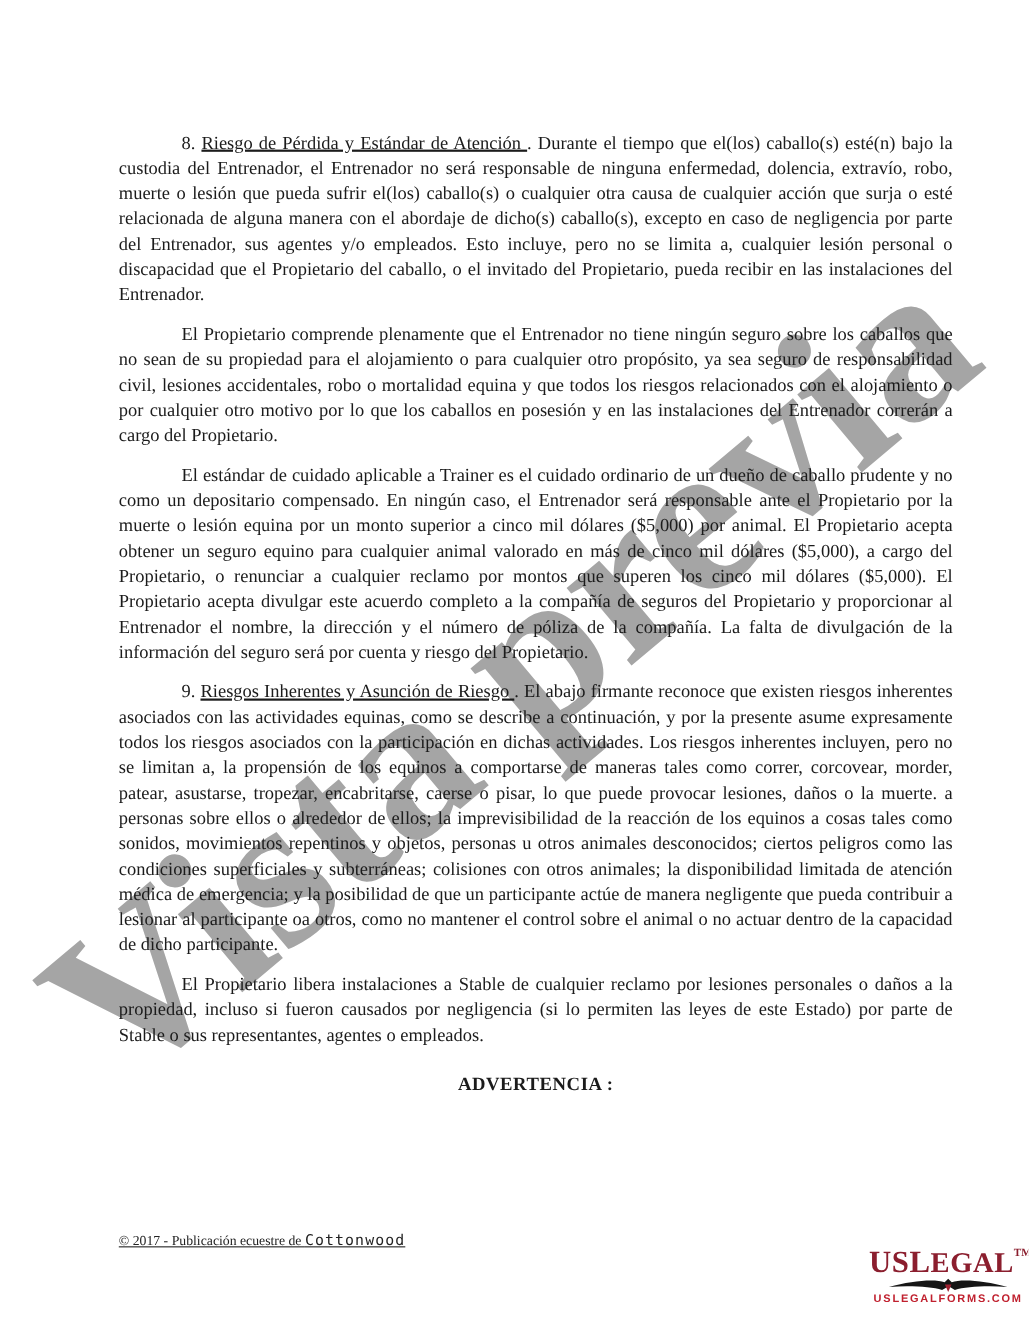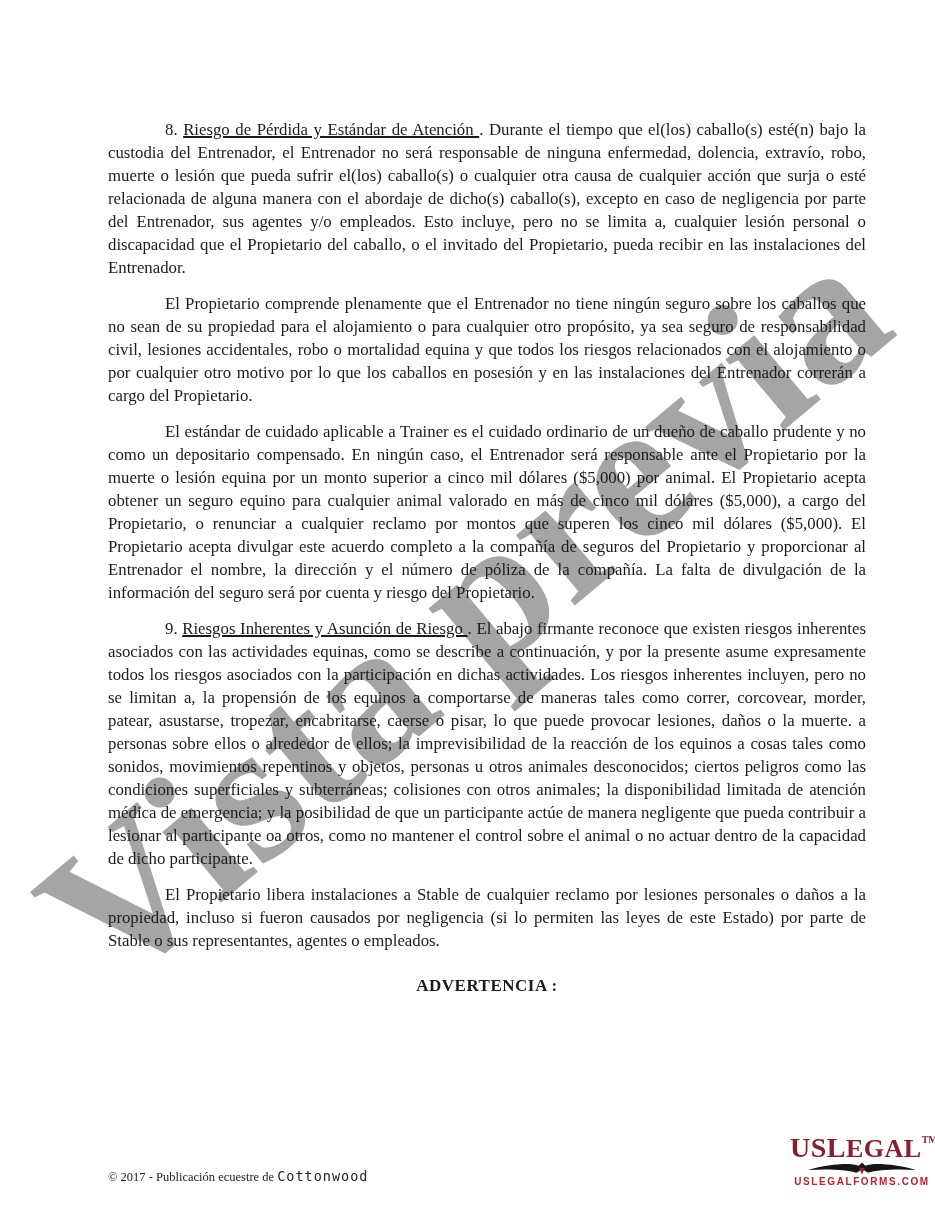--- a/index.html
+++ b/index.html
@@ -48,24 +48,25 @@
   .warning{
     margin:22px 0 0 0;
     text-align:center;
     font-size:17px;
     font-weight:bold;
     letter-spacing:.5px;
   }
   
   .copyright{
     position:absolute;z-index:2;
-    left:108px;top:1168px;
+    left:108px;top:1120px;
     font-size:12.5px;
     color:#222;
     white-space:nowrap;
+    text-decoration:underline;
   }
   .brand{
     font-family:"DejaVu Sans Mono", monospace;
     font-size:13.5px;
     letter-spacing:1px;
   }
   .uslegal-logo{
     position:absolute;z-index:2;
     left:790px;top:1134px;
     width:144px;

